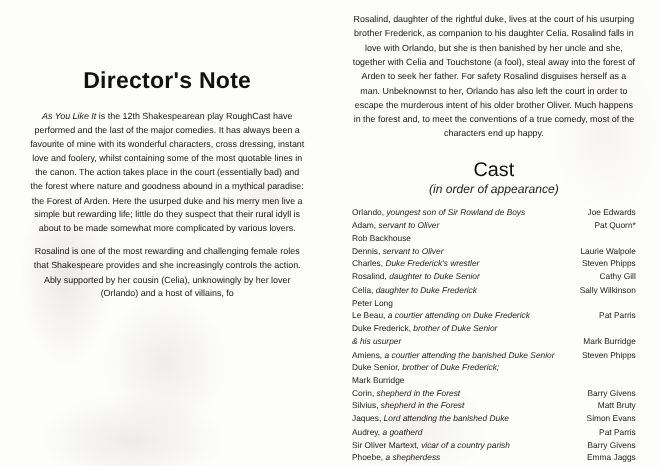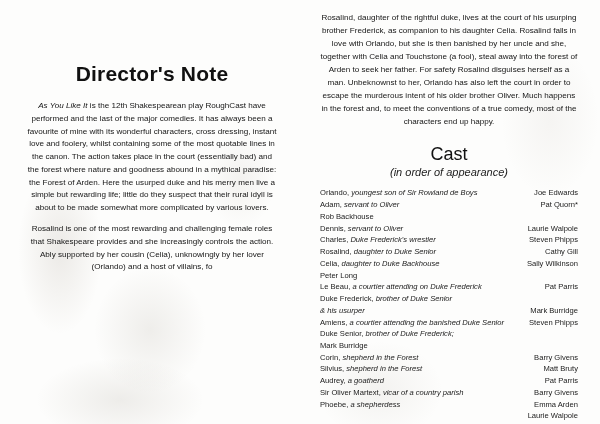--- a/index.html
+++ b/index.html
@@ -162,21 +162,21 @@
         </div>
         <div class="cast-row">
           <div class="cast-role"><span>Charles, </span><span class="it">Duke Frederick's wrestler</span></div>
           <div class="cast-actor">Steven Phipps</div>
         </div>
         <div class="cast-row">
           <div class="cast-role"><span>Rosalind, </span><span class="it">daughter to Duke Senior</span></div>
           <div class="cast-actor">Cathy Gill</div>
         </div>
         <div class="cast-row">
-          <div class="cast-role"><span>Celia, </span><span class="it">daughter to Duke Backhouse</span></div>
+          <div class="cast-role"><span>Celia, </span><span class="it">daughter to Duke Frederick</span></div>
           <div class="cast-actor">Sally Wilkinson</div>
         </div>
         <div class="cast-row">
           <div class="cast-actor">Peter Long</div>
         </div>
         <div class="cast-row">
           <div class="cast-role"><span>Le Beau, </span><span class="it">a courtier attending on Duke Frederick</span></div>
           <div class="cast-actor">Pat Parris</div>
         </div>
         <div class="cast-row">
@@ -200,30 +200,34 @@
         </div>
         <div class="cast-row">
           <div class="cast-role"><span>Corin, </span><span class="it">shepherd in the Forest</span></div>
           <div class="cast-actor">Barry Givens</div>
         </div>
         <div class="cast-row">
           <div class="cast-role"><span>Silvius, </span><span class="it">shepherd in the Forest</span></div>
           <div class="cast-actor">Matt Bruty</div>
         </div>
         <div class="cast-row">
+          <div class="cast-role"><span>Jaques, </span><span class="it">Lord attending the banished Duke</span></div>
+          <div class="cast-actor">Simon Evans</div>
+        </div>
+        <div class="cast-row">
           <div class="cast-role"><span>Audrey, </span><span class="it">a goatherd</span></div>
           <div class="cast-actor">Pat Parris</div>
         </div>
         <div class="cast-row">
           <div class="cast-role"><span>Sir Oliver Martext, </span><span class="it">vicar of a country parish</span></div>
           <div class="cast-actor">Barry Givens</div>
         </div>
         <div class="cast-row">
           <div class="cast-role"><span>Phoebe, </span><span class="it">a shepherdess</span></div>
-          <div class="cast-actor">Emma Arden</div>
+          <div class="cast-actor">Emma Jaggs</div>
         </div>
         <div class="cast-row">
           <div class="cast-role"></div>
           <div class="cast-actor">Laurie Walpole</div>
         </div>
       </div>
 
   </div>
 
 </div>

